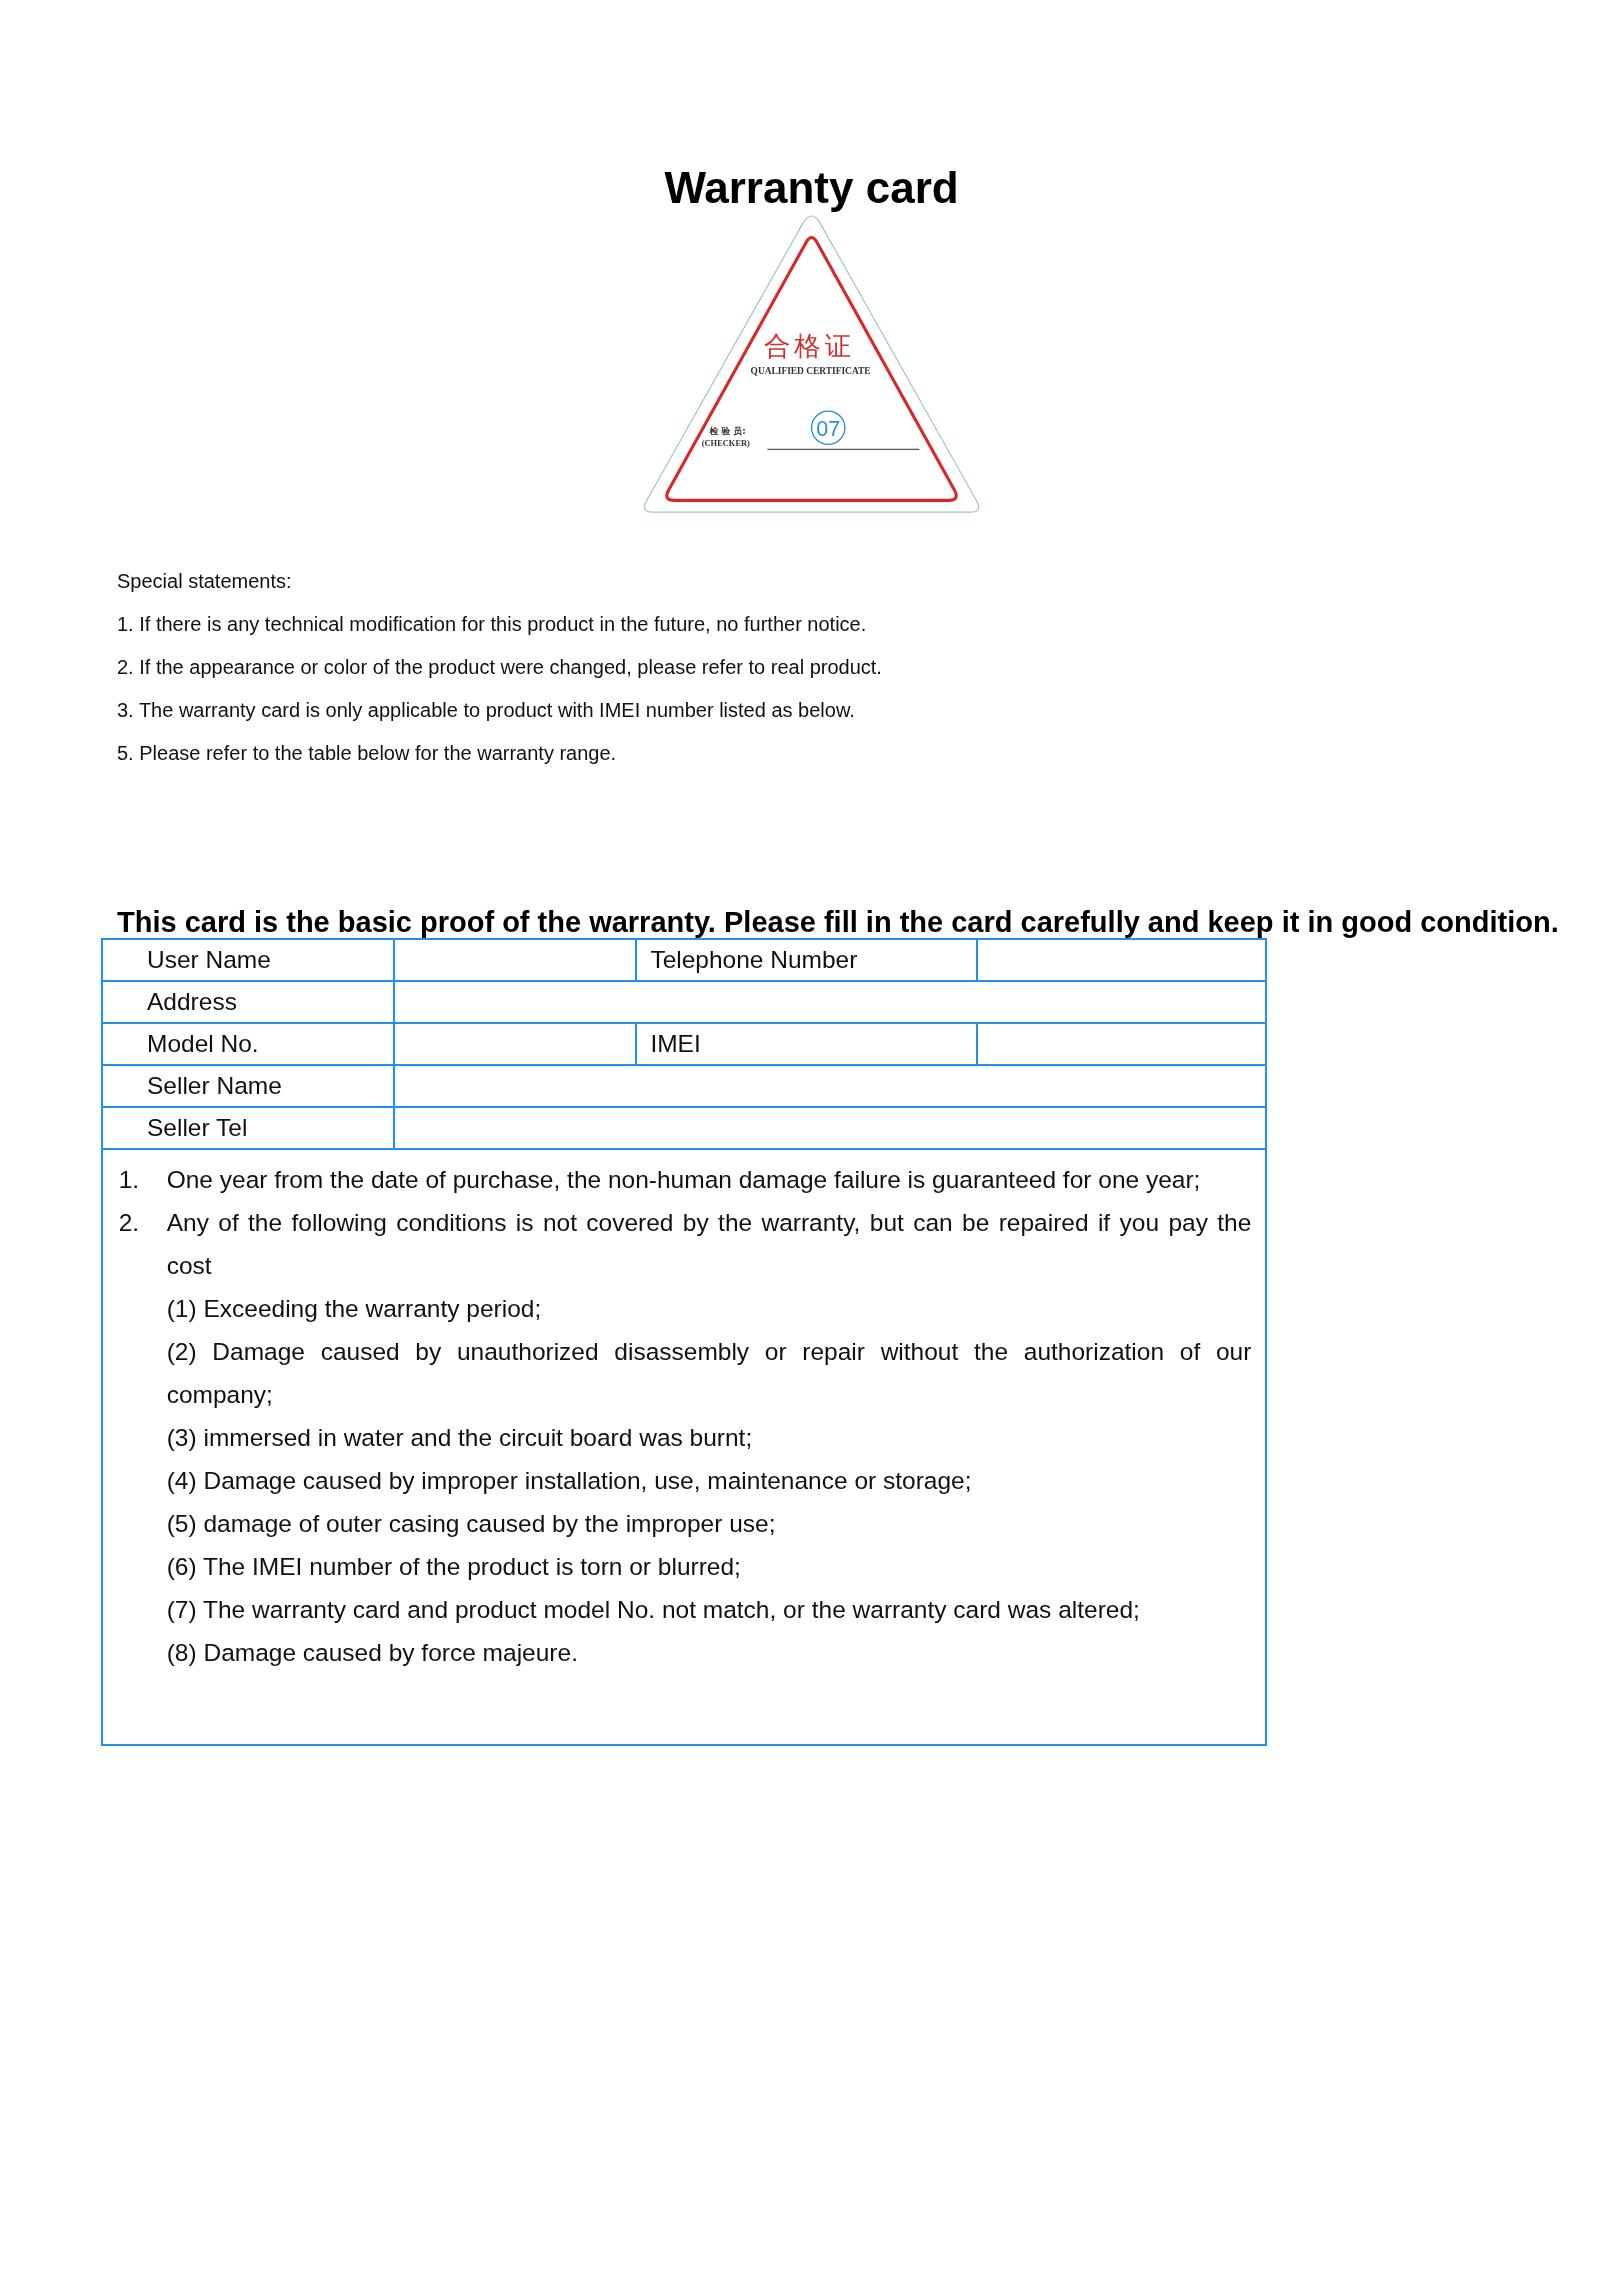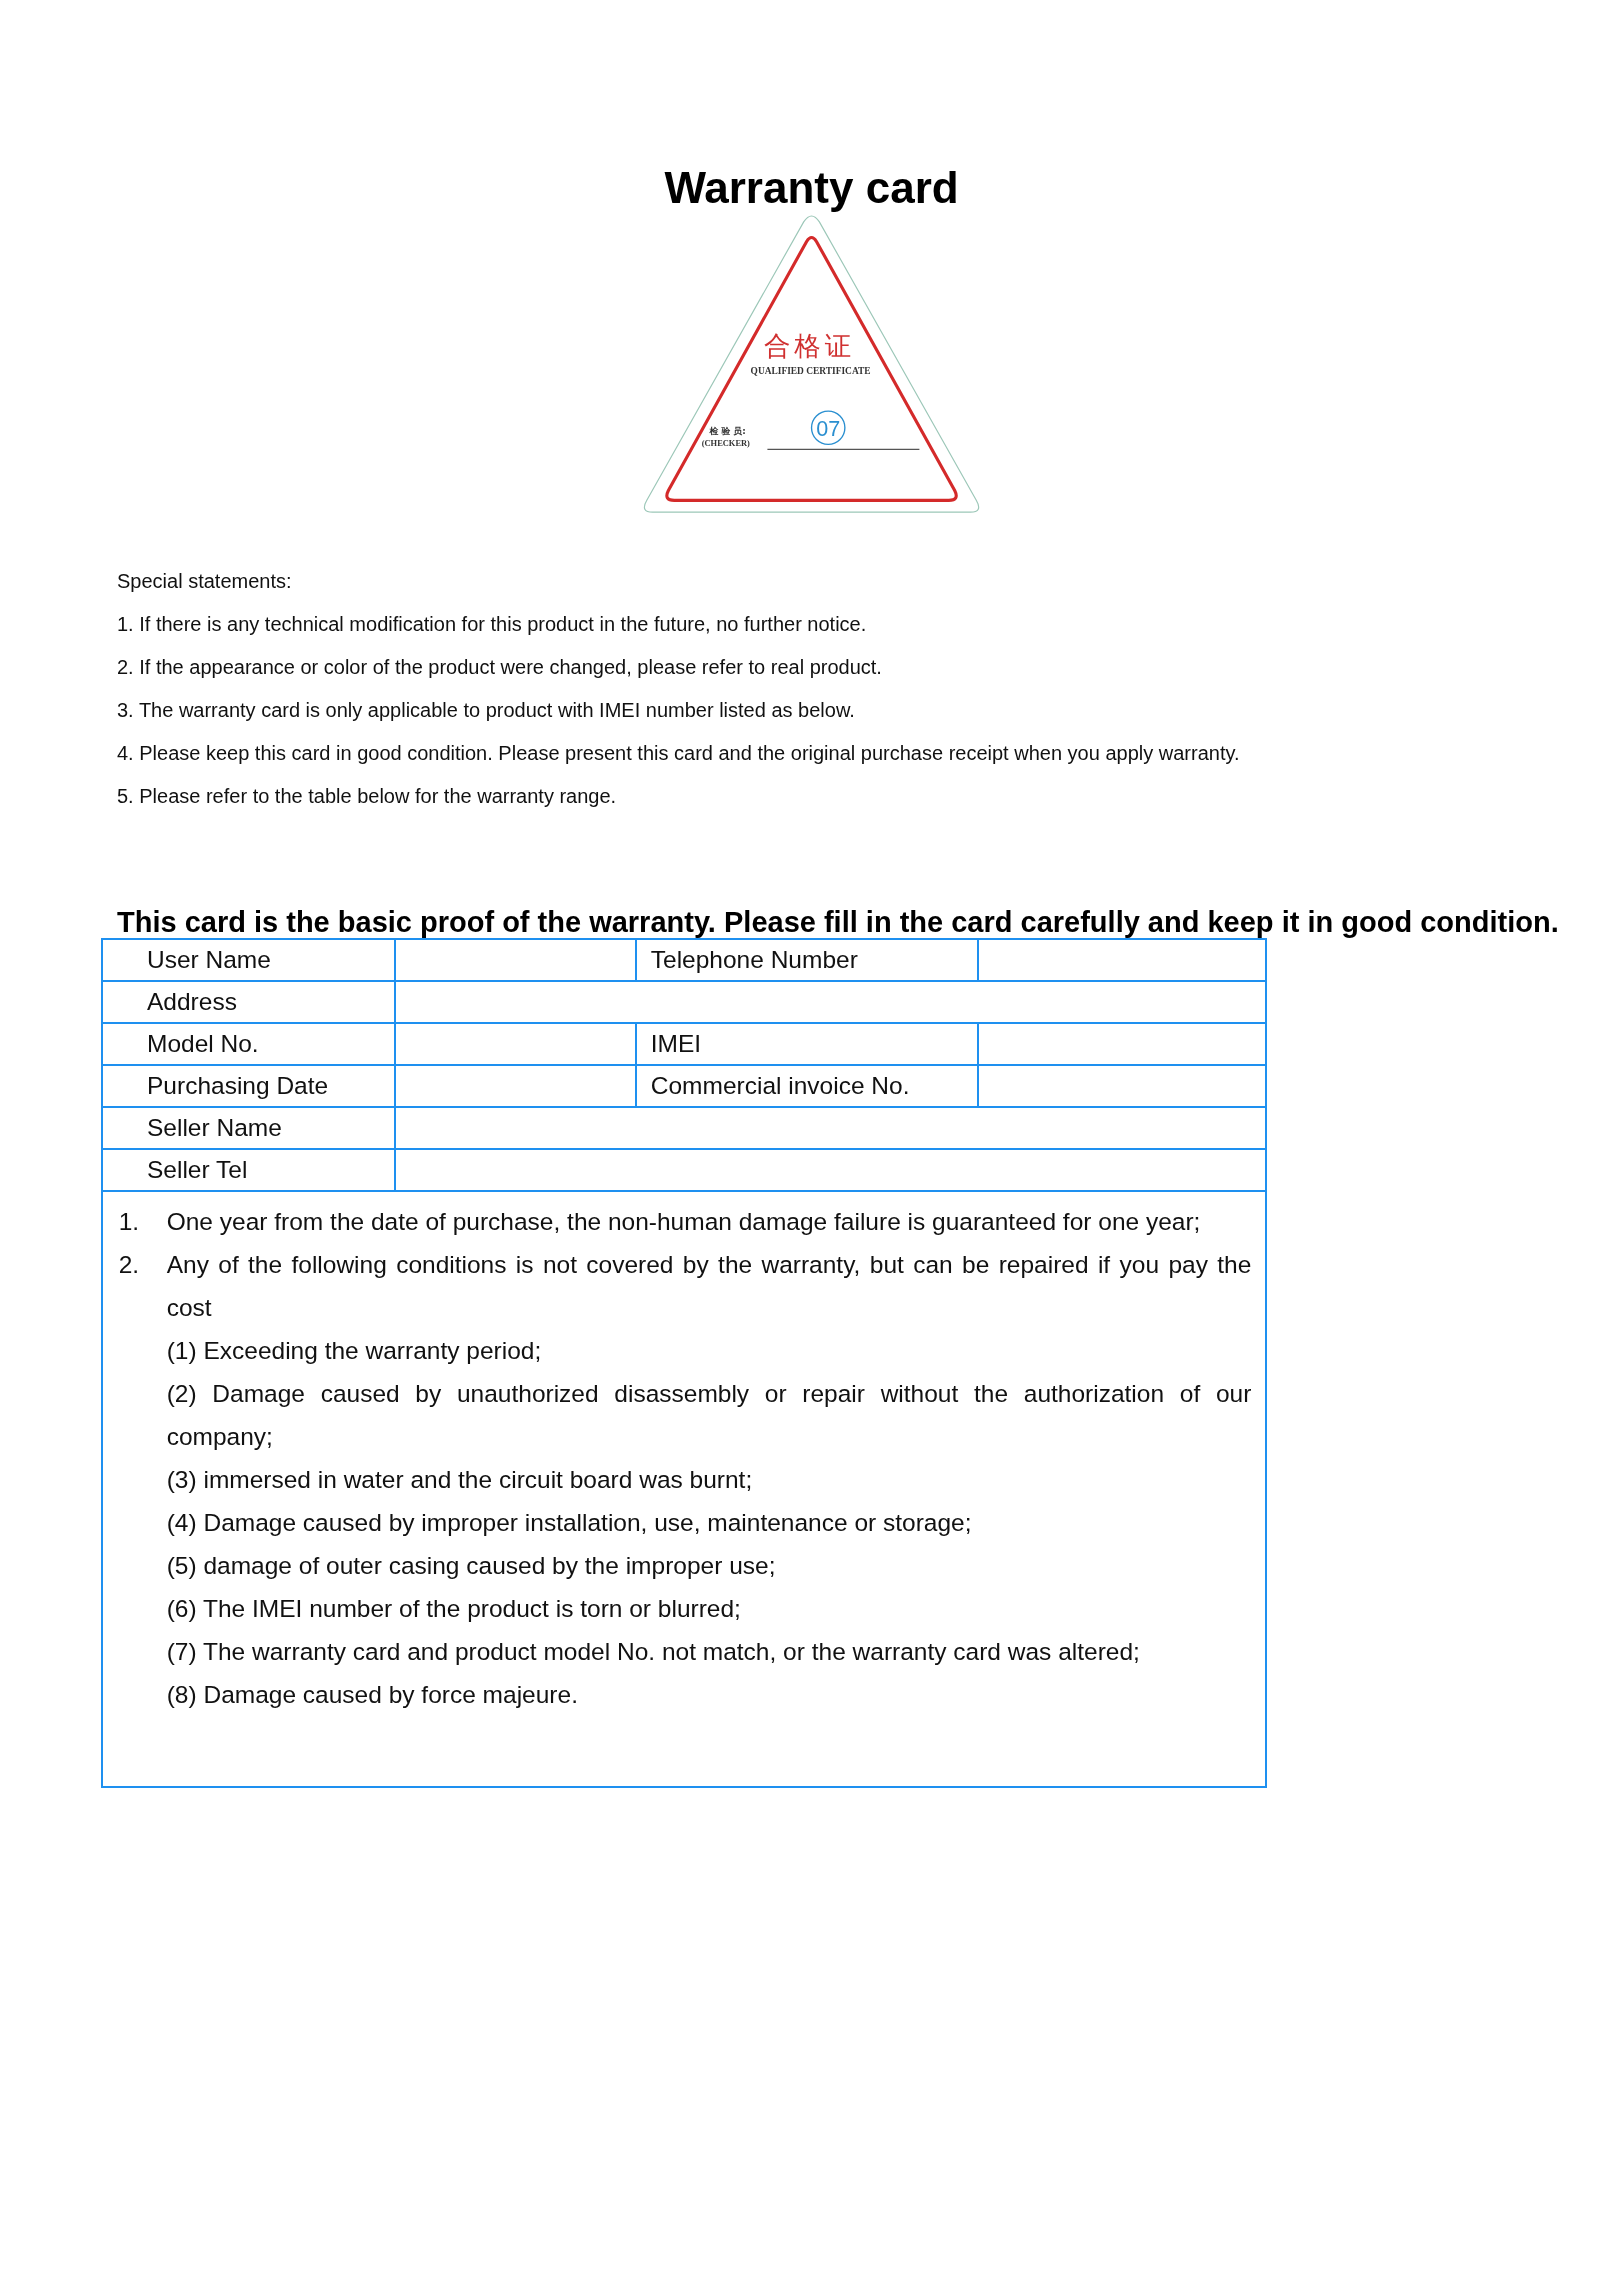--- a/index.html
+++ b/index.html
@@ -40,21 +40,20 @@
   <line x1="783" y1="458" x2="938" y2="458" stroke="#555" stroke-width="1.3"></line>
   <circle cx="845" cy="436" r="17" fill="none" stroke="#2a8fd0" stroke-width="1.4"></circle>
   <text x="845" y="444" text-anchor="middle" font-family="'Liberation Sans', sans-serif" font-size="22" fill="#2a8fd0">07</text>
 </svg>
 
 <div id="statements" class="abs stmt">
   <span class="line">Special statements:</span>
   <span class="line">1. If there is any technical modification for this product in the future, no further notice.</span>
   <span class="line">2. If the appearance or color of the product were changed, please refer to real product.</span>
   <span class="line">3. The warranty card is only applicable to product with IMEI number listed as below.</span>
-  <span class="line just">4. Please keep this card in good condition. Please present this card and the original purchase receipt when you apply warranty.</span>
   <span class="line">5. Please refer to the table below for the warranty range.</span>
 </div>
 
 <div id="bold-note" class="abs">This card is the basic proof of the warranty. Please fill in the card carefully and keep it in good condition.</div>
 
 <table id="card-table" class="abs">
   <tbody>
       <tr>
     <td class="c1" style="border-color: rgb(30, 144, 240);">User Name</td>
     <td class="c2" style="border-color: rgb(30, 144, 240);"></td>
@@ -62,26 +61,20 @@
     <td class="c4" style="border-color: rgb(30, 144, 240);"></td>
   </tr>
   <tr>
     <td class="c1" style="border-color: rgb(30, 144, 240); margin-left: 48px;">Address</td>
     <td colspan="3" style="border-color: rgb(30, 144, 240);"></td>
   </tr>
   <tr>
     <td class="c1" style="border-color: rgb(30, 144, 240);">Model No.</td>
     <td class="c2" style="border-color: rgb(30, 144, 240);"></td>
     <td class="c3" style="border-color: rgb(30, 144, 240);">IMEI</td>
-    <td class="c4" style="border-color: rgb(30, 144, 240);"></td>
-  </tr>
-  <tr>
-    <td class="c1" style="border-color: rgb(30, 144, 240);">Purchasing Date</td>
-    <td class="c2" style="border-color: rgb(30, 144, 240);"></td>
-    <td class="c3" style="border-color: rgb(30, 144, 240);">Commercial invoice No.</td>
     <td class="c4" style="border-color: rgb(30, 144, 240);"></td>
   </tr>
   <tr>
     <td class="c1" style="border-color: rgb(30, 144, 240);">Seller Name</td>
     <td colspan="3" style="border-color: rgb(30, 144, 240);"></td>
   </tr>
   <tr>
     <td class="c1" style="border-color: rgb(30, 144, 240); margin-left: 12px;">Seller Tel</td>
     <td colspan="3" style="border-color: rgb(30, 144, 240);"></td>
   </tr>

